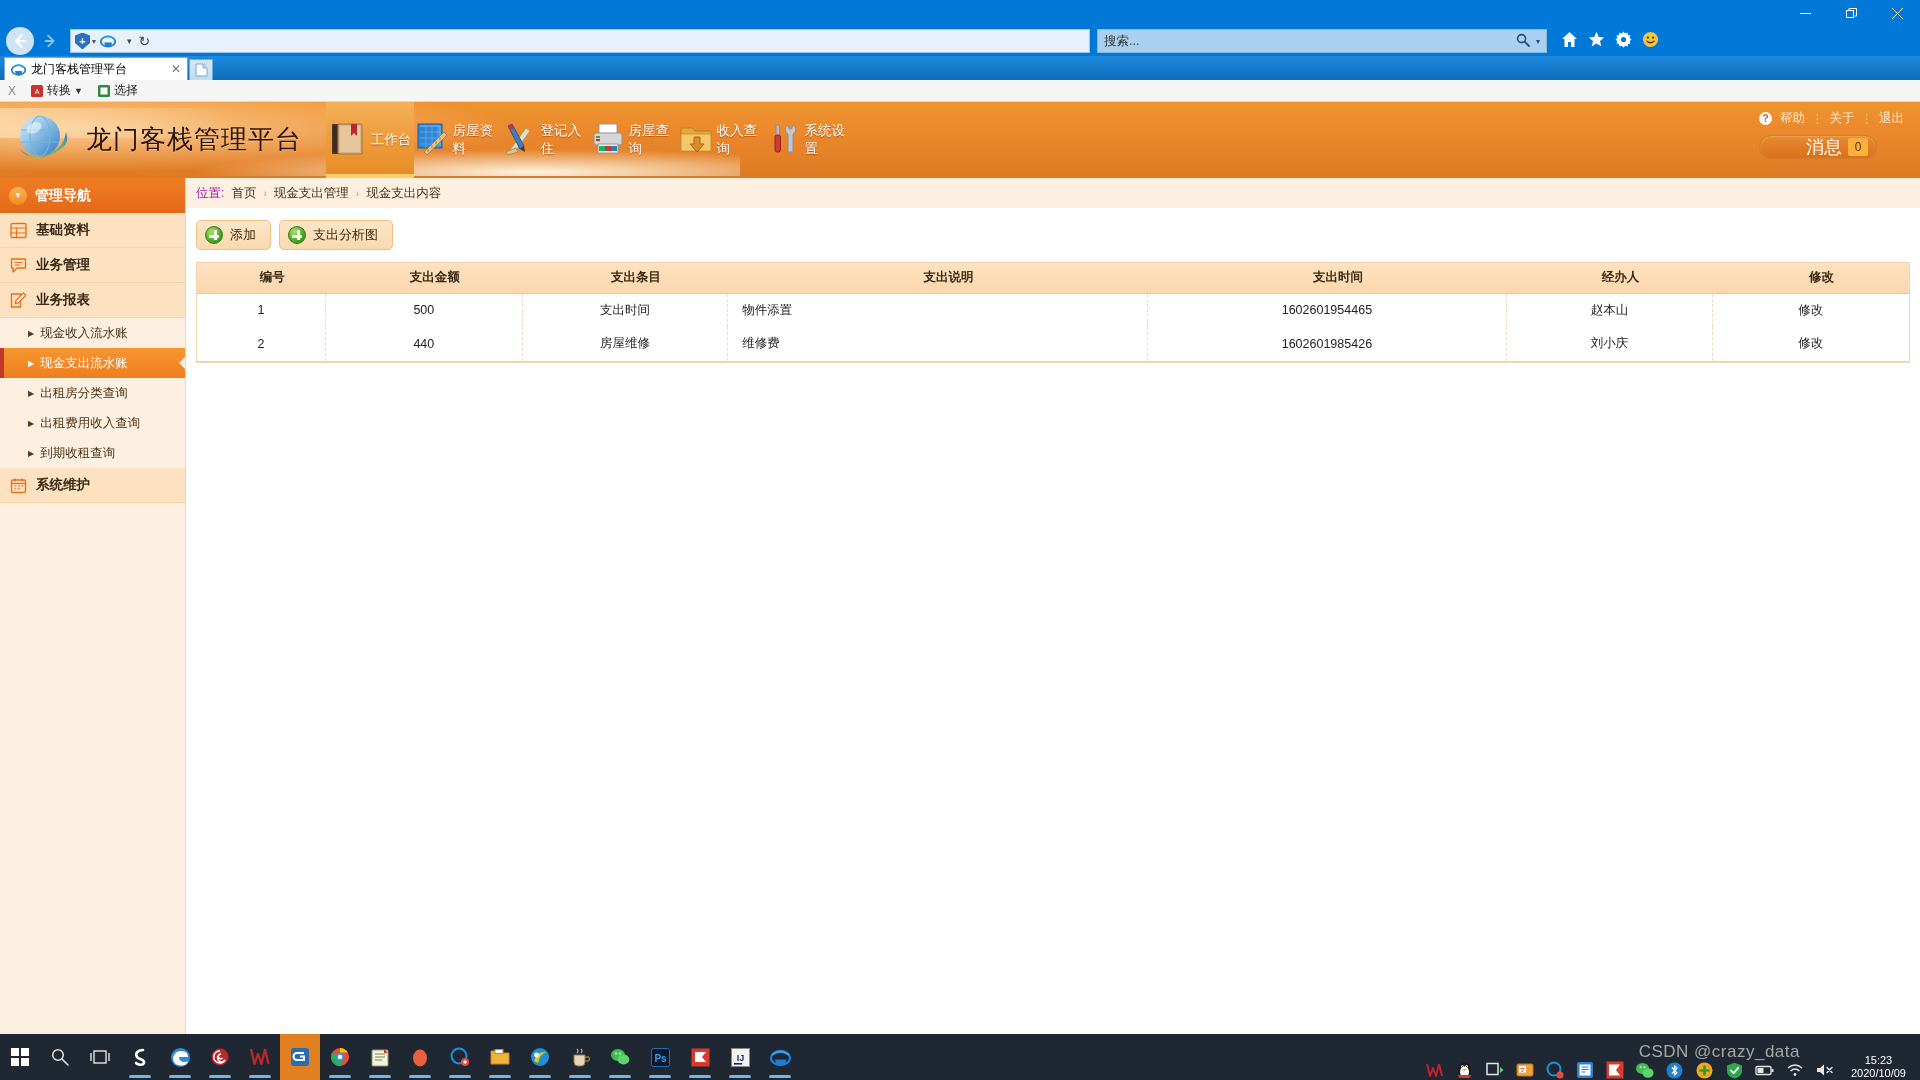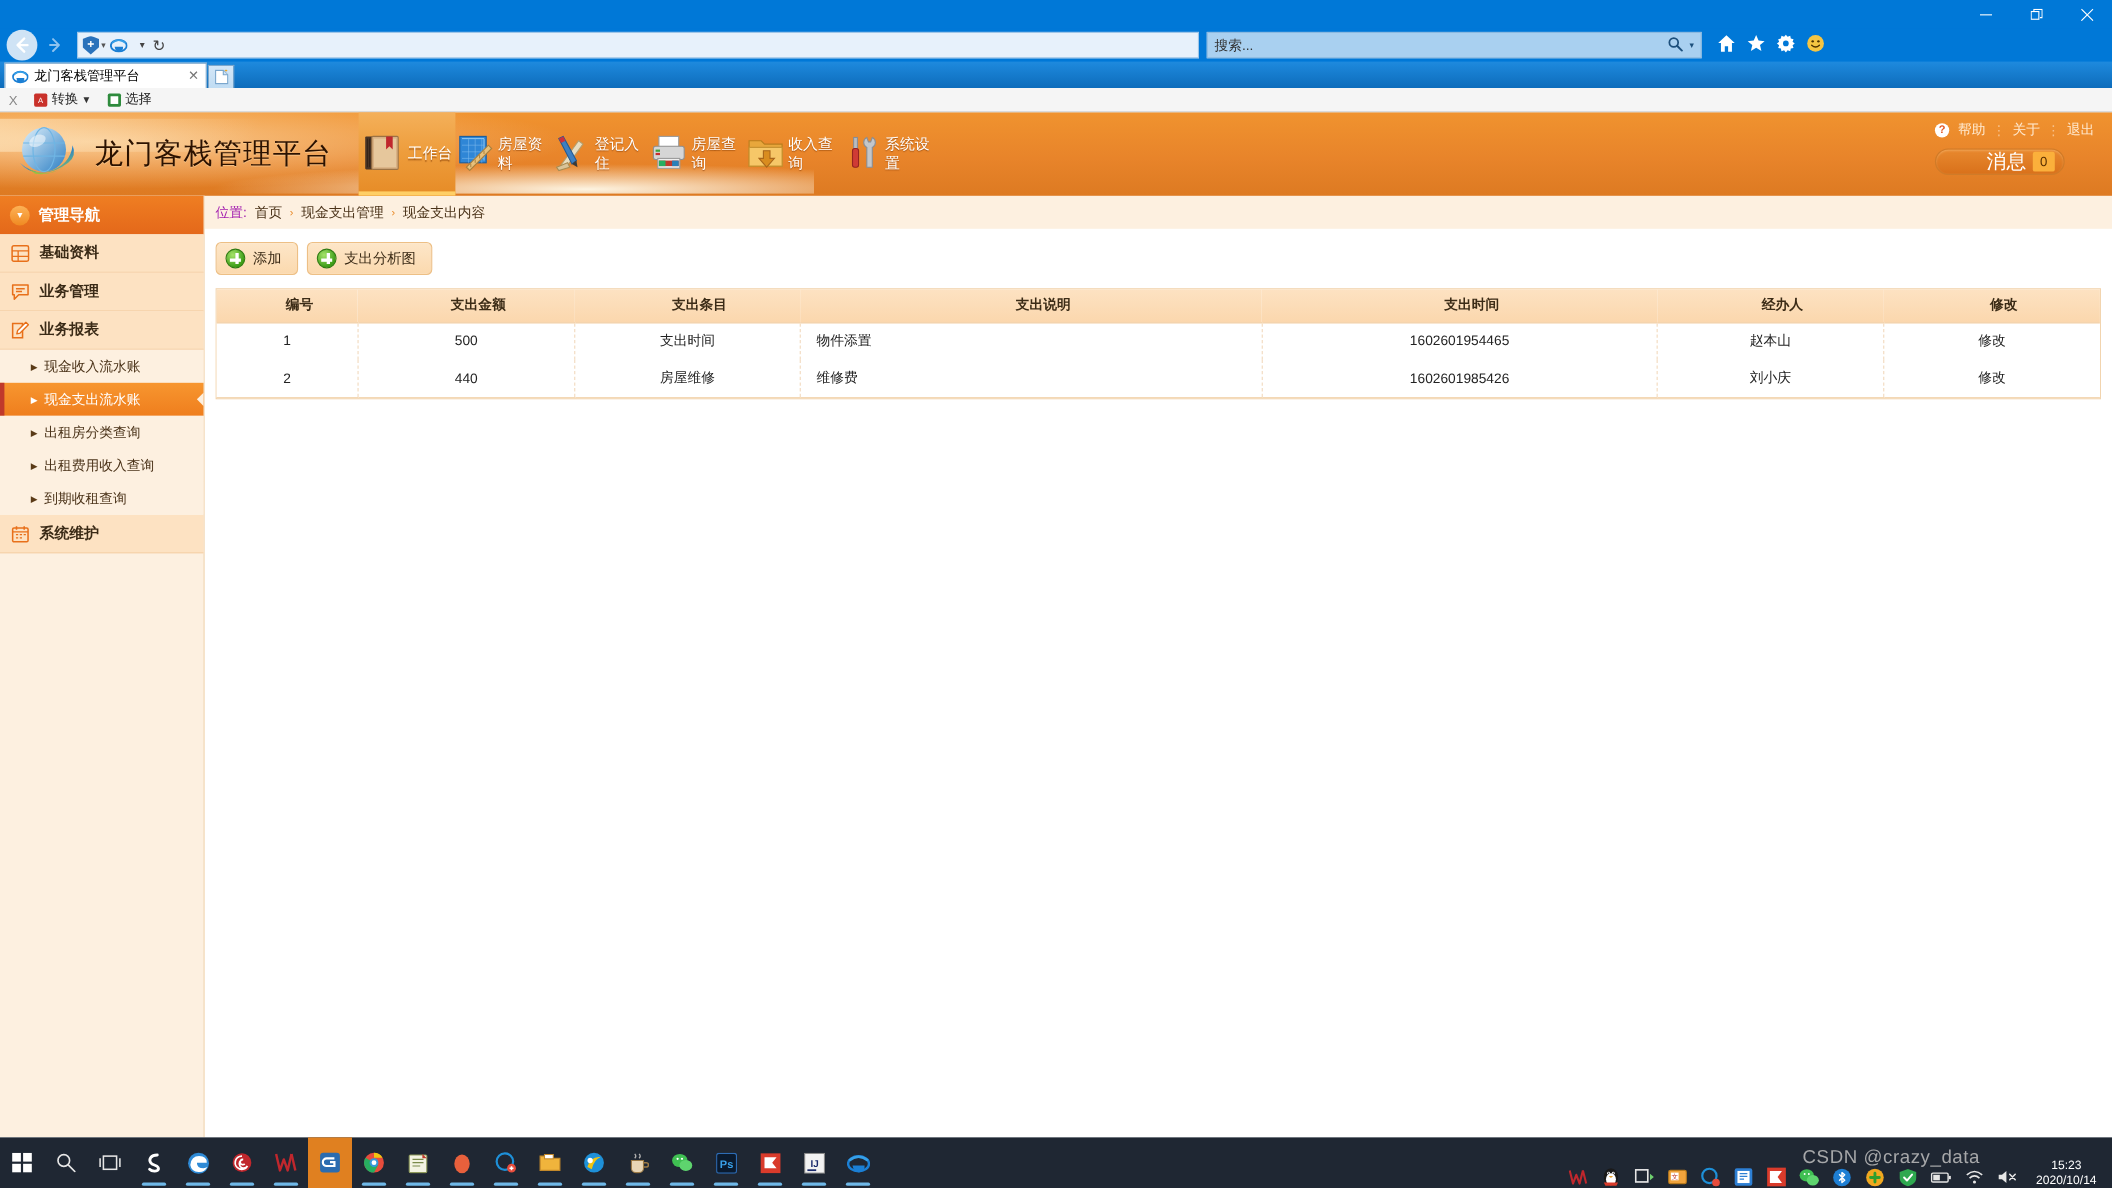--- a/index.html
+++ b/index.html
@@ -836,18 +836,18 @@
         </svg>
     </span>
     <span class="tb-rico">
       <svg width="18" height="14" viewBox="0 0 18 14">
           <path d="M1 5 h3 L8 1.5 v11 L4 9 H1 Z" fill="#e6e6e6"></path>
           <path d="M11 4.5 L16 9.5 M16 4.5 L11 9.5" stroke="#e6e6e6" stroke-width="1.4" stroke-linecap="round"></path>
         </svg>
     </span>
     <span class="tb-clock">
       <span>15:23</span><br>
-      <span>2020/10/14</span>
+      <span>2020/10/09</span>
     </span>
   </div>
 
   <div class="watermark">CSDN @crazy_data</div>
 </div>
 
 </body></html>

